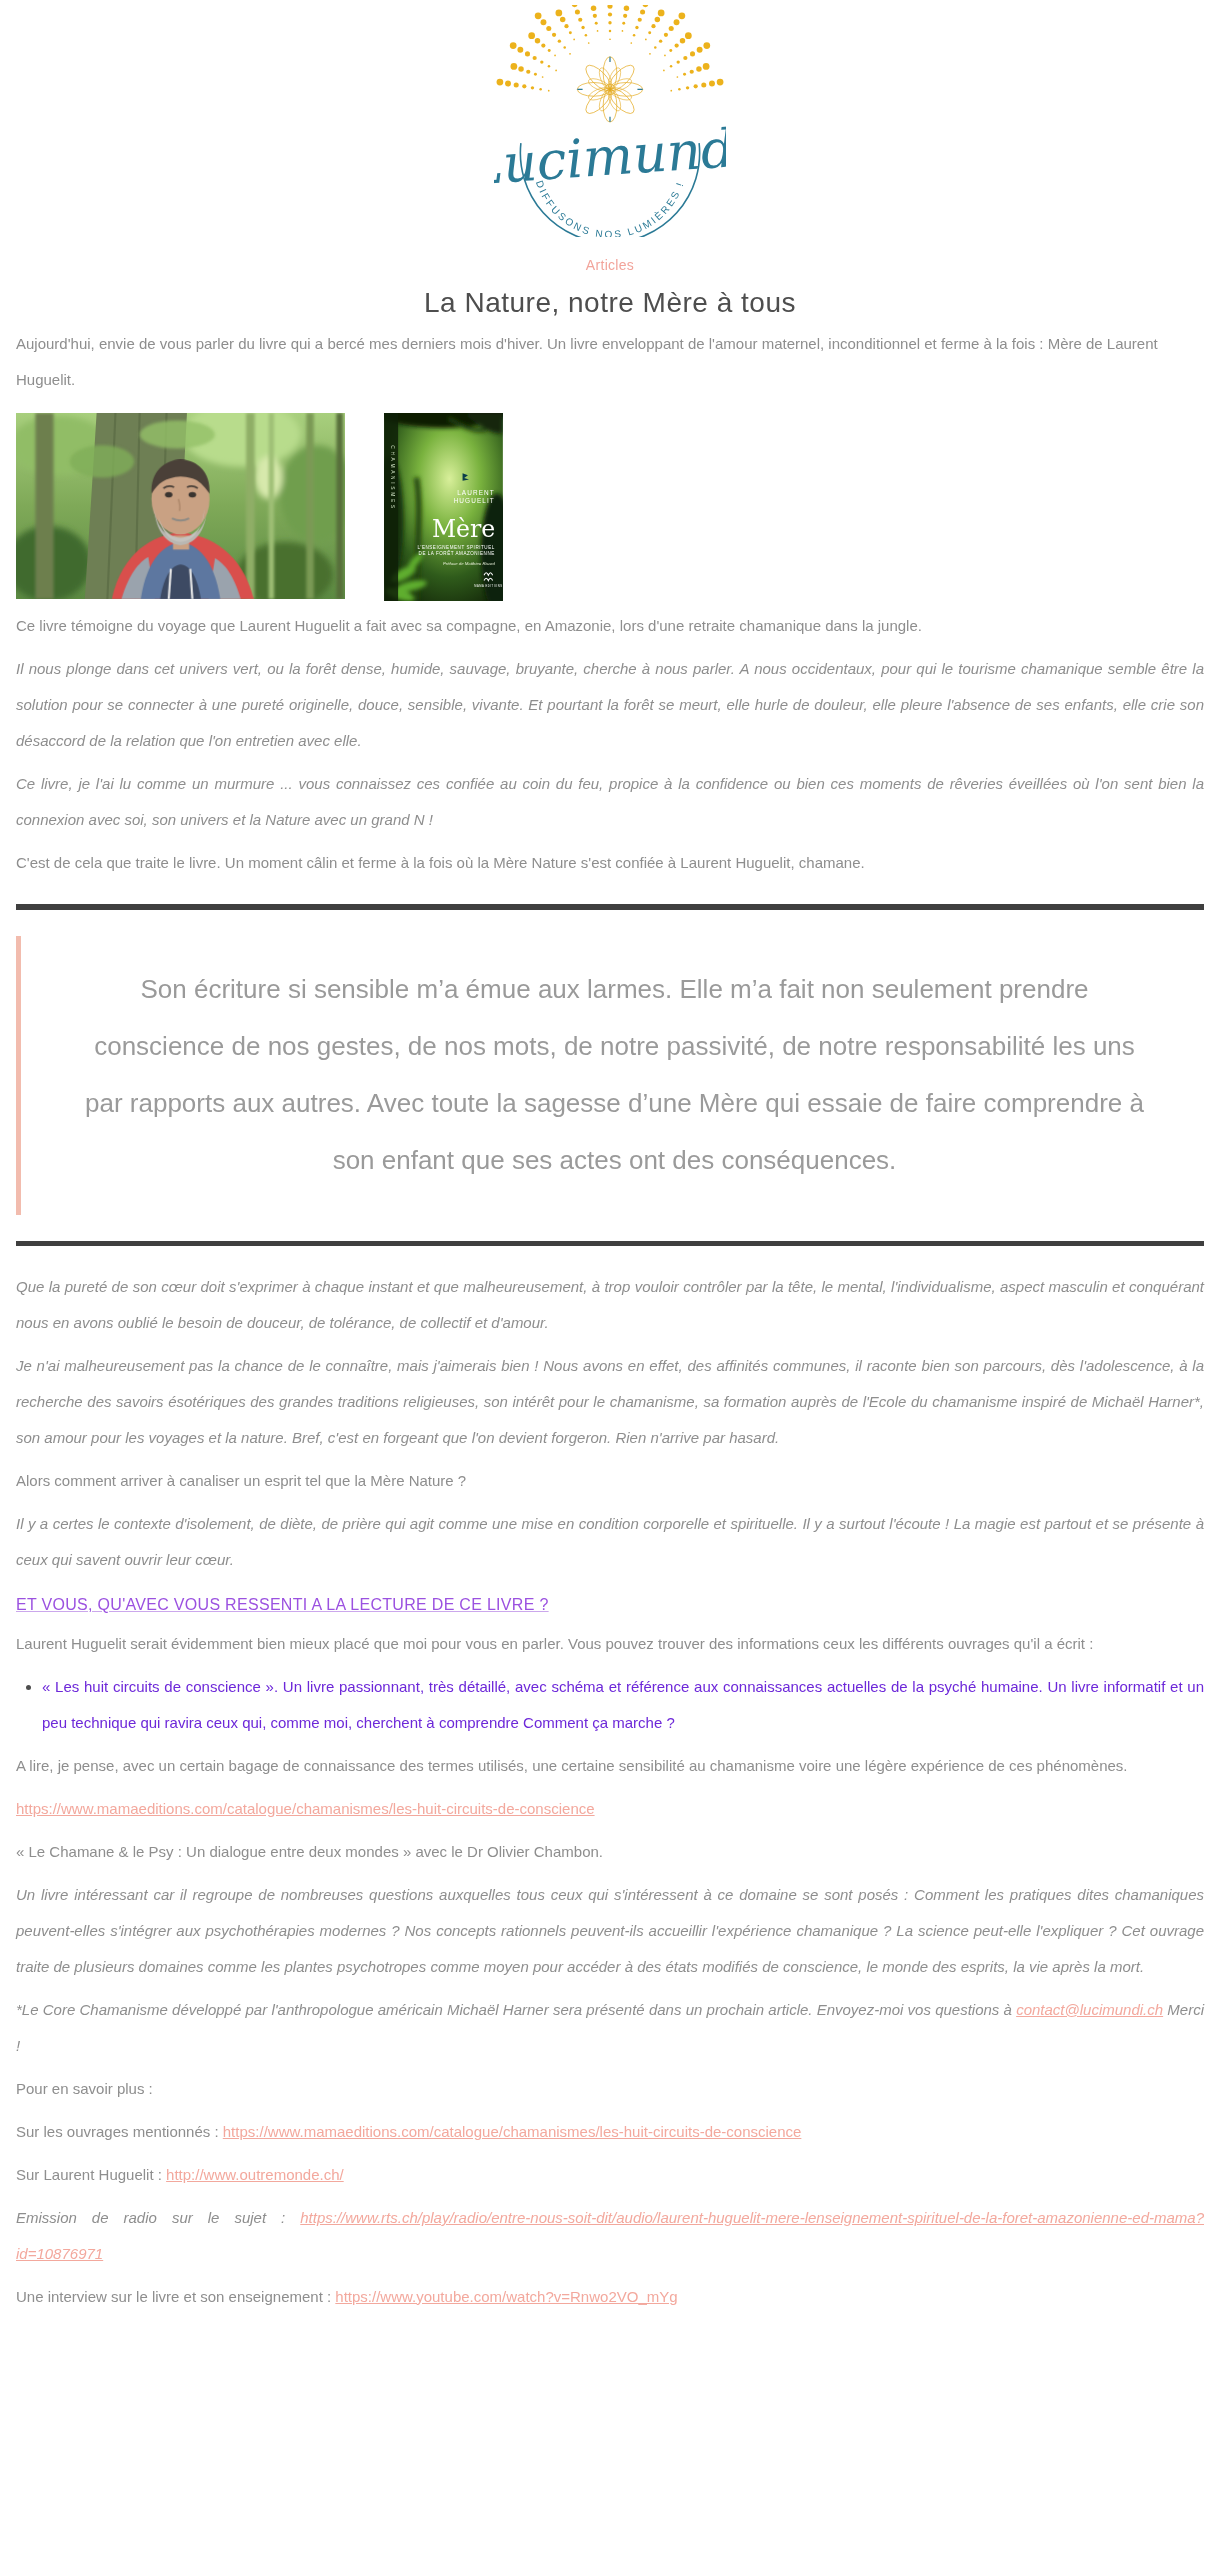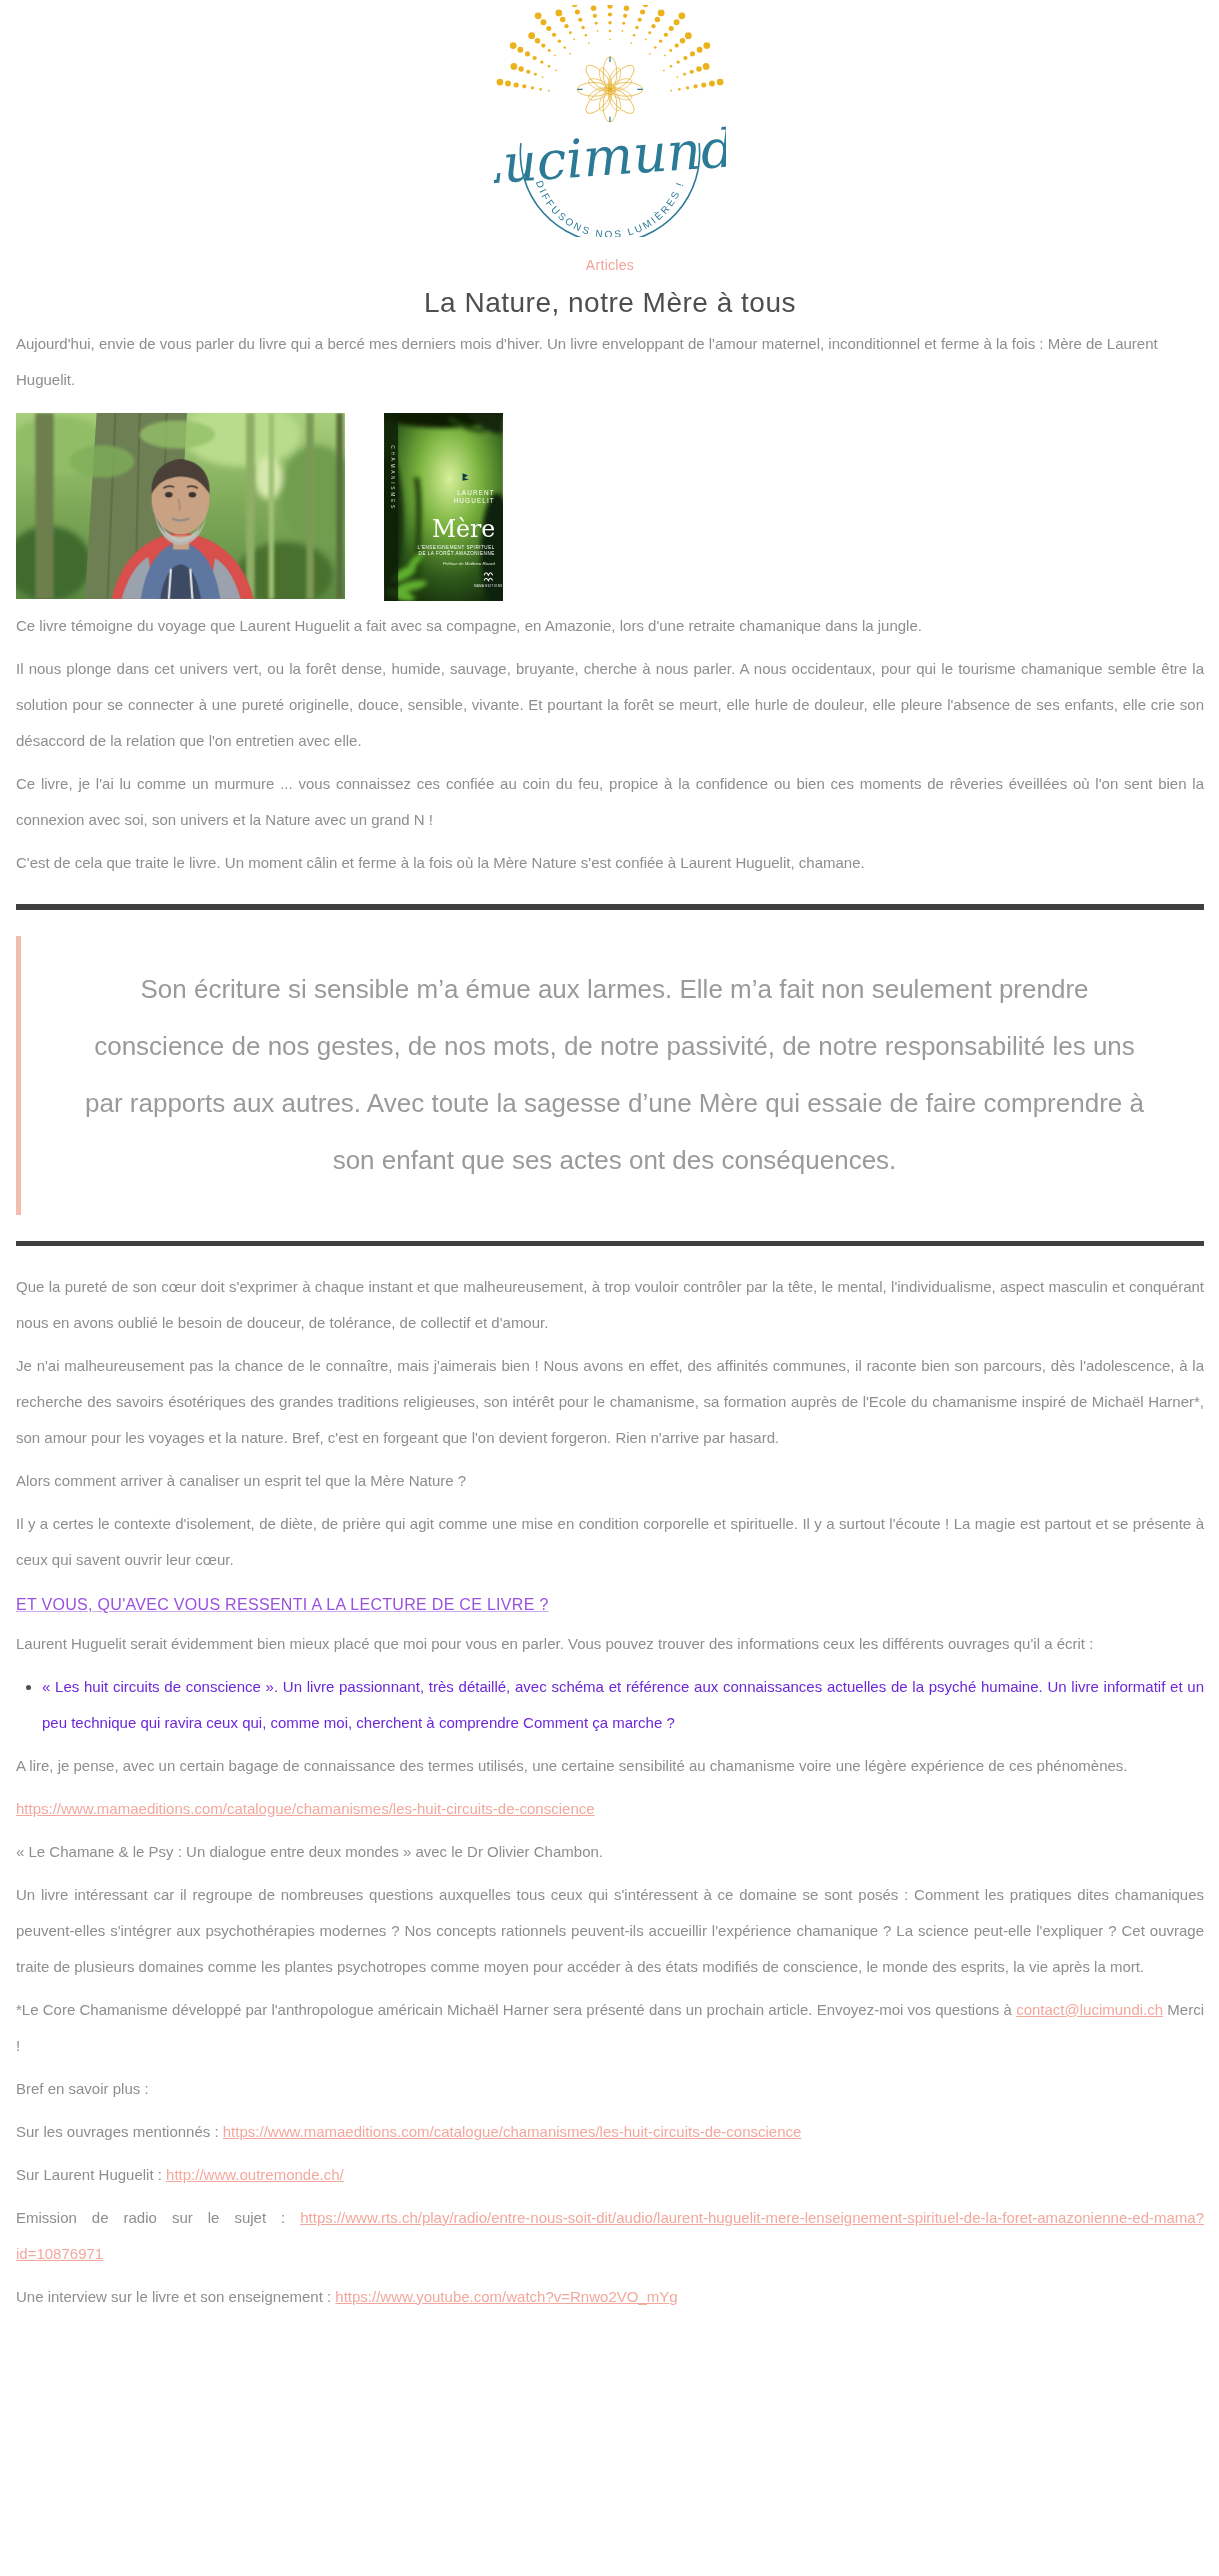--- a/index.html
+++ b/index.html
@@ -10,21 +10,21 @@
   .container{padding:0 16px;}
   
   .masthead{text-align:center;}
   .logo{display:inline-block;margin-top:5.4px;}
   .logo svg{width:232px;height:232px;display:block;}
   .cat{display:block;font-size:14px;margin-top:18px;letter-spacing:0.3px;
        color:#F2A49B;text-decoration:none;}
   h1.title{font-size:28px;color:#4E4E4E;font-weight:400;margin:14px 0 3.2px;letter-spacing:0.5px;}
   
   p.para{font-size:15px;line-height:2.4;margin:7px 0;text-align:left;}
-  p.j{text-align:justify;}
+  p.j{text-align:justify;font-style:italic;}
   a.lnk{color:#F3A89D;text-decoration:underline;text-decoration-color:#F3A89D;overflow-wrap:anywhere;}
   
   .media-row{display:flex;gap:39px;align-items:flex-start;margin:15px 0 4.3px;}
   .photo svg{width:329px;height:186px;display:block;}
   .book svg{width:119px;height:188px;display:block;}
   
   hr.rule{border:0;height:5.9px;background:#3F3F3F;margin:22.5px 0;}
   
   blockquote.pull{
     border-left:5.4px solid #F2BCAE;margin:26px 0;padding:25px 48px 25px 52px;
@@ -330,21 +330,21 @@
 
     <p class="para">A lire, je pense, avec un certain bagage de connaissance des termes utilisés, une certaine sensibilité au chamanisme voire une légère expérience de ces phénomènes.</p>
 
     <p class="para"><a class="lnk" href="#">https://www.mamaeditions.com/catalogue/chamanismes/les-huit-circuits-de-conscience</a></p>
 
     <p class="para">« Le Chamane &amp; le Psy : Un dialogue entre deux mondes » avec le Dr Olivier Chambon.</p>
     <p class="para j">Un livre intéressant car il regroupe de nombreuses questions auxquelles tous ceux qui s'intéressent à ce domaine se sont posés : Comment les pratiques dites chamaniques peuvent-elles s'intégrer aux psychothérapies modernes ? Nos concepts rationnels peuvent-ils accueillir l'expérience chamanique ? La science peut-elle l'expliquer ? Cet ouvrage traite de plusieurs domaines comme les plantes psychotropes comme moyen pour accéder à des états modifiés de conscience, le monde des esprits, la vie après la mort.</p>
 
     <p class="para j"><span>*Le Core Chamanisme développé par l'anthropologue américain Michaël Harner sera présenté dans un prochain article. Envoyez-moi vos questions à </span><a class="lnk" href="#">contact@lucimundi.ch</a><span> Merci !</span></p>
 
-    <p class="para">Bref en savoir plus :</p>
+    <p class="para">Pour en savoir plus :</p>
 
     <p class="para"><span>Sur les ouvrages mentionnés : </span><a class="lnk" href="#">https://www.mamaeditions.com/catalogue/chamanismes/les-huit-circuits-de-conscience</a></p>
 
     <p class="para"><span>Sur Laurent Huguelit : </span><a class="lnk" href="#">http://www.outremonde.ch/</a></p>
 
     <p class="para j"><span>Emission de radio sur le sujet : </span><a class="lnk" href="#">https://www.rts.ch/play/radio/entre-nous-soit-dit/audio/laurent-huguelit-mere-lenseignement-spirituel-de-la-foret-amazonienne-ed-mama?id=10876971</a></p>
 
     <p class="para"><span>Une interview sur le livre et son enseignement : </span><a class="lnk" href="#">https://www.youtube.com/watch?v=Rnwo2VO_mYg</a></p>
 
   </main>

